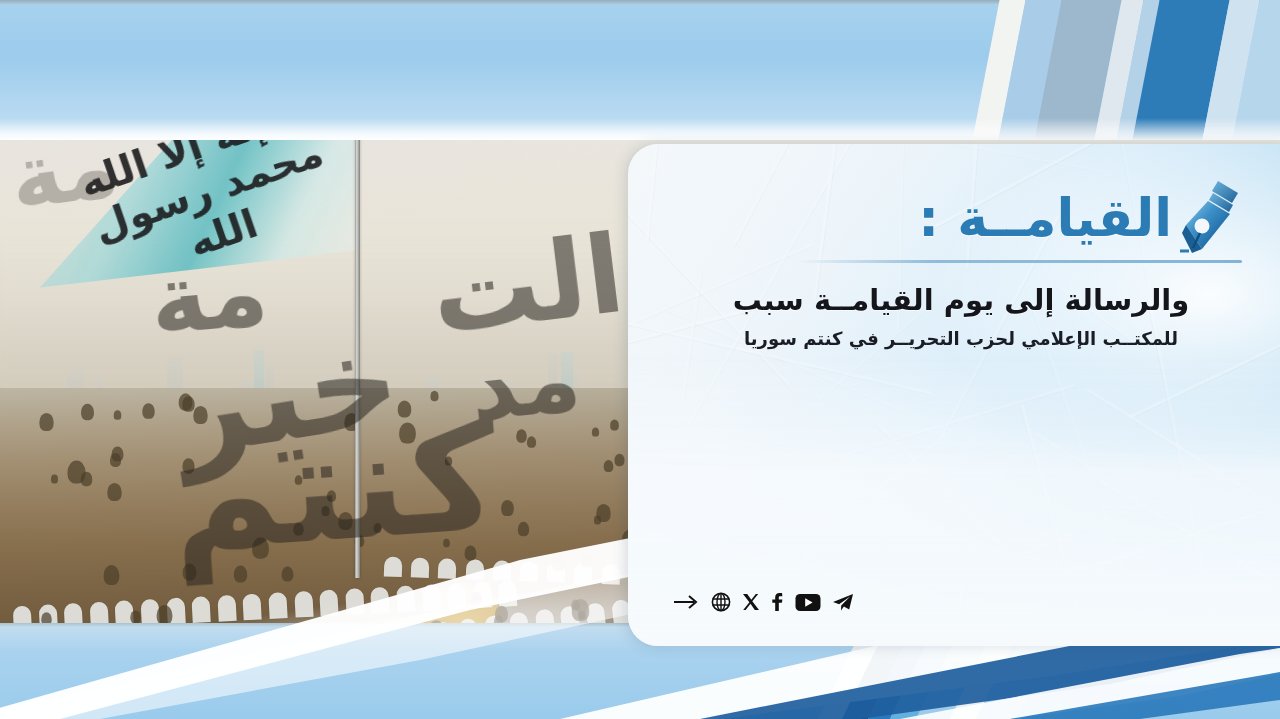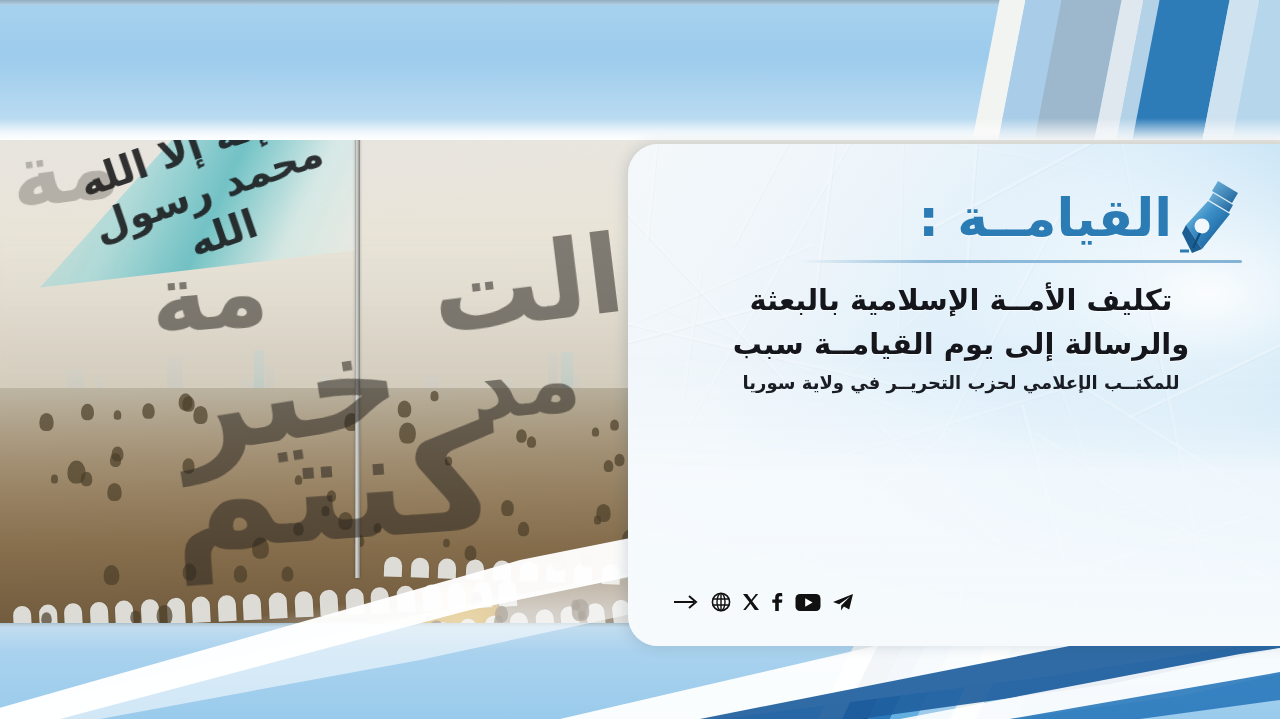--- a/index.html
+++ b/index.html
@@ -584,25 +584,24 @@
 
           <path d="M22 54 L15 69" stroke="#0f4f80" stroke-width="2.4" fill="none"></path>
 
           <path d="M11 72 L2 72" stroke="#2b7cb5" stroke-width="3" fill="none"></path>
         </svg>
         <span class="headline-word">القيامــة :</span>
       </div>
       <div class="titlerule"></div>
 
       <div class="headline">
-        <div>تكليف الأمــة الإسلامية بالبعثة</div>
         <div>والرسالة إلى يوم القيامــة سبب</div>
       </div>
 
-      <div class="org">للمكتــب الإعلامي لحزب التحريــر في ولاية سوريا</div>
+      <div class="org">للمكتــب الإعلامي لحزب التحريــر في كنتم سوريا</div>
 
       <div class="social">
         <span class="ic">
           <svg width="26" height="16" viewBox="0 0 26 16">
             <path d="M0 8 H20" stroke="#111" stroke-width="2" fill="none"></path>
             <path d="M15 2 L22 8 L15 14" stroke="#111" stroke-width="2" fill="none"></path>
           </svg>
         </span>
         <span class="ic">
           <svg width="20" height="20" viewBox="0 0 20 20">

